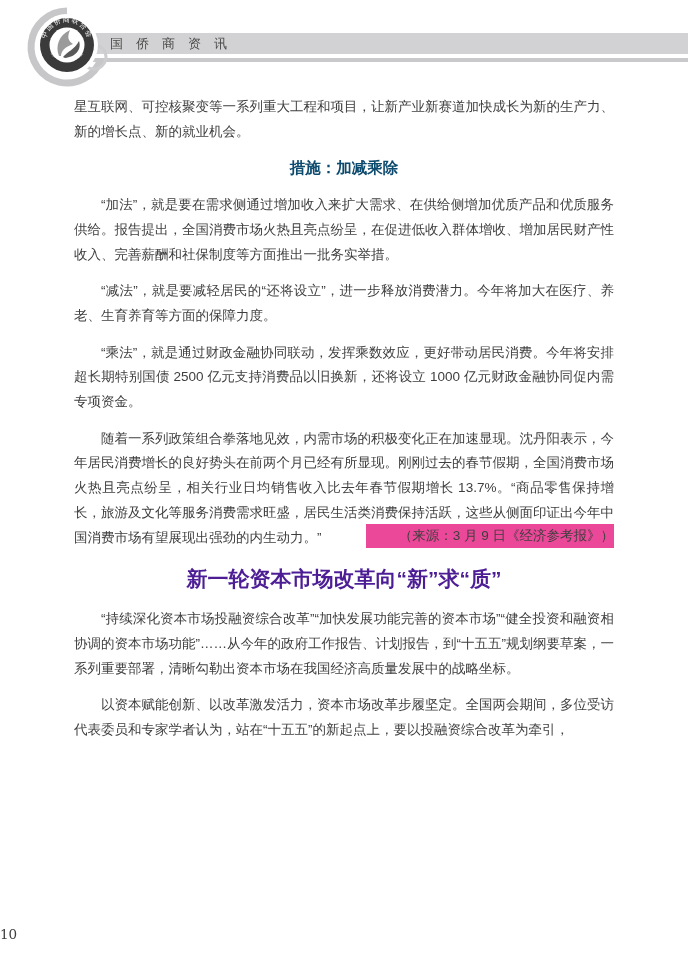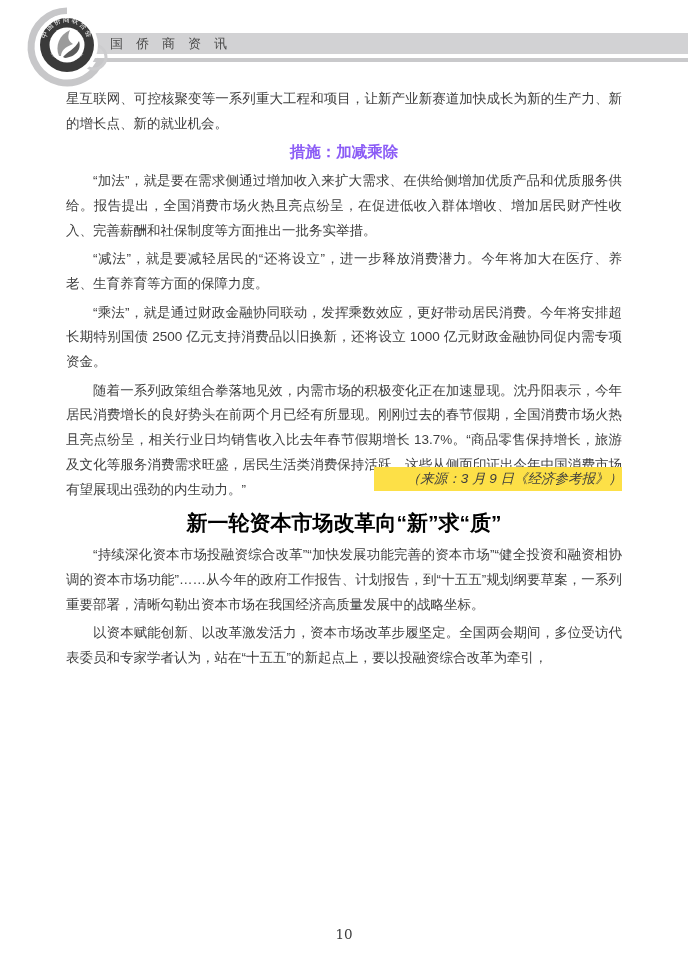--- a/index.html
+++ b/index.html
@@ -32,51 +32,50 @@
   .logo-wrap{
     position:absolute;left:22px;top:5px;width:92px;height:84px;z-index:2;
   }
   
   .content{
     position:absolute;left:62px;top:83px;width:564px;
     font-size:13.5px;
     line-height:24.7px;
     text-align:justify;
   }
-  .content p{margin:4px;text-indent:2em;}
+  .content p{margin:12px;text-indent:2em;}
   .content p.no-indent{text-indent:0;}
   .subheading{
     margin:0;
     text-indent:0 !important;
     text-align:center;
     font-weight:bold;
     font-size:15.5px;
-    color:#8b5cf6;
+    color:#0c4a6e;
   }
   .closing{position:relative;}
   .source{
-    position:absolute;right:0;bottom:11px;
-    background:#fde047;
+    position:absolute;right:0;bottom:2px;
+    background:#ec4899;
     padding-left:6px;
     white-space:nowrap;
-    font-style:italic;
   }
   .article-title{
     margin:32px 0 15px 0;
     text-indent:0 !important;
     text-align:center;
     font-weight:bold;
     font-size:21px;
     line-height:33px;
-    color:#000000;
+    color:#4c1d95;
   }
   
   .page-number{
     position:absolute;left:0;right:0;top:926px;
-    text-align:center;
+    text-align:left;
     font-family:"DejaVu Serif",serif;
     font-size:13.5px;
     color:#3e3e3e;
   }
 </style>
 </head>
 <body>
 
 <div class="page">
 

